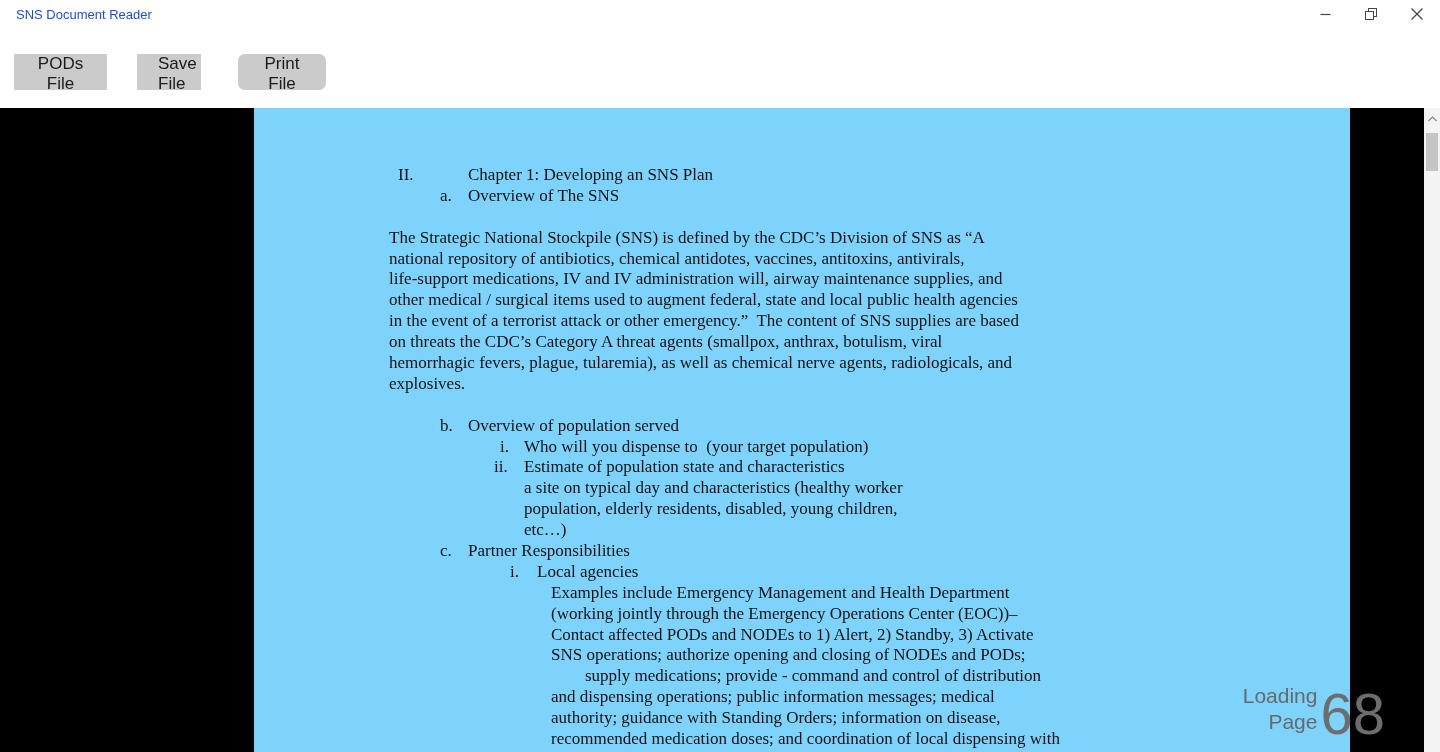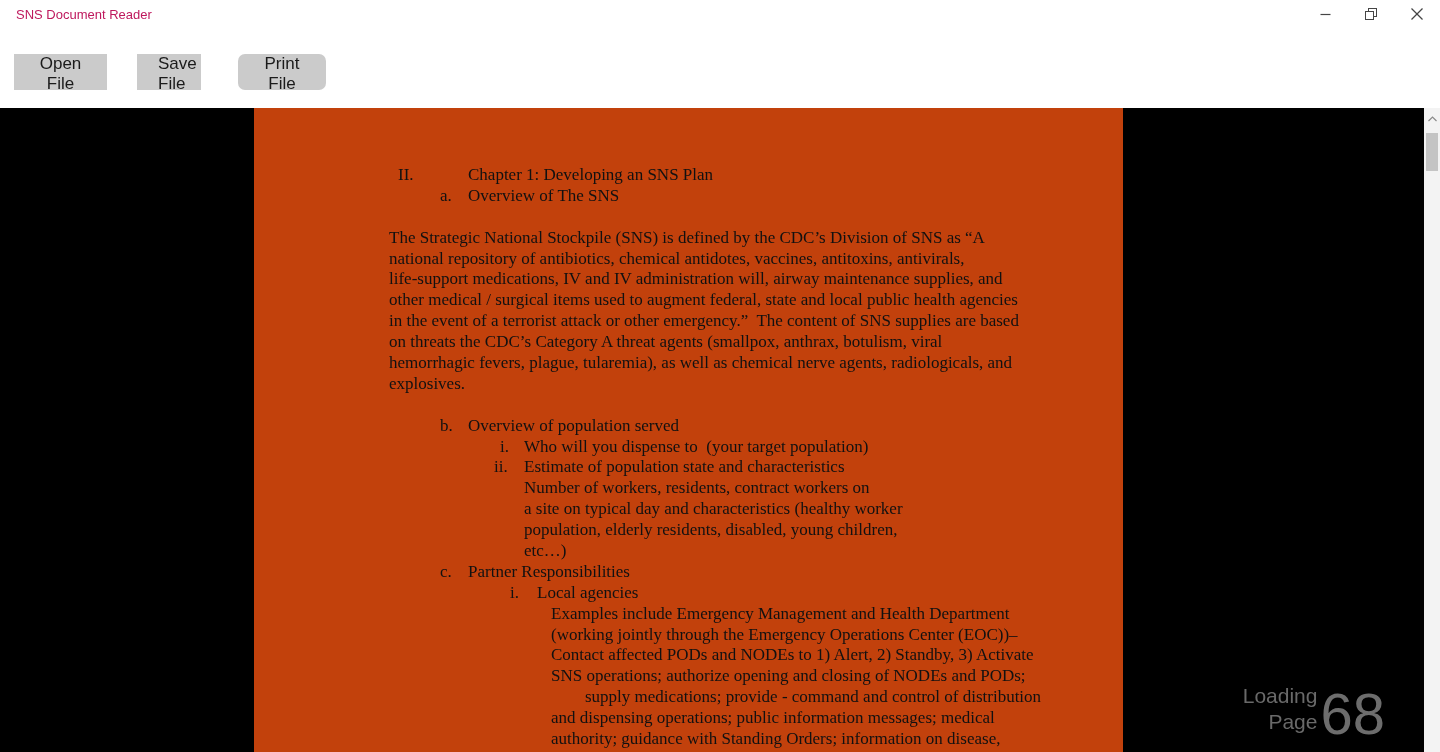--- a/index.html
+++ b/index.html
@@ -1,38 +1,38 @@
 <!DOCTYPE html>
 <html><head>
 <meta charset="utf-8">
 <style>
   * { margin:0; padding:0; box-sizing:border-box; }
   html,body { width:1440px; height:752px; overflow:hidden; background:#ffffff;
               font-family:"Liberation Sans", sans-serif; }
 
   
   .titlebar { position:absolute; top:0; left:0; width:1440px; height:30px; background:#ffffff; }
-  .window-title { position:absolute; left:16px; top:7px; font-size:13px; color:#be185d; }
+  .window-title { position:absolute; left:16px; top:7px; font-size:13px; color:#1d4ed8; }
   .win-controls { position:absolute; right:0; top:0; height:30px; display:flex; }
   .win-btn { width:46px; height:30px; display:flex; align-items:center; justify-content:center;
              background:transparent; border:none; cursor:default; }
 
   
   .toolbar { position:absolute; top:54px; left:14px; display:flex; }
   .tb-btn { height:36px; background:#cbcbcb; border:none; color:#1b1b1b;
             font-family:"Liberation Sans", sans-serif; font-size:17px; padding:0 21px; }
   .tb-btn.b1 { width:93px; }
   .tb-btn.b2 { width:64px; margin-left:30px; }
   .tb-btn.b3 { width:88px; margin-left:37px;border-radius:7px; }
 
   
   .viewer { position:absolute; top:108px; left:0; width:1424px; bottom:0;
             background:#000000; overflow:hidden; }
-  .page { position:absolute; left:254px; top:0; width:869px; height:644px;
-          background:#c2410c; overflow:hidden;text-decoration:underline; }
+  .page { position:absolute; left:254px; top:0; width:1096px; height:644px;
+          background:#7dd3fc; overflow:hidden;text-decoration:underline; }
   .page-content { padding-top:57px; font-family:"Liberation Serif", "DejaVu Serif", serif;
                   font-size:17px; color:#111111; }
   .doc-line { position:relative; height:20.9px; }
   .doc-seg { position:absolute; top:0; white-space:pre; }
 
   
   .loading { position:absolute; right:39px; bottom:13px; display:flex; align-items:center; }
   .loading-words { text-align:right; color:#696969; font-size:21px; line-height:26px; margin-right:3px; }
   .loading-number { color:#6d6d6d; font-size:58px; line-height:50px; font-weight:300;margin-top:11px; }
 
@@ -68,21 +68,21 @@
         <svg width="12" height="12" viewBox="0 0 12 12">
           <line x1="0.5" y1="0.5" x2="11.5" y2="11.5" stroke="#454545" stroke-width="1.2"></line>
           <line x1="11.5" y1="0.5" x2="0.5" y2="11.5" stroke="#454545" stroke-width="1.2"></line>
         </svg>
       </span>
     </button>
   </div>
 </div>
 
 <div class="toolbar">
-  <button class="tb-btn b1">Open File</button>
+  <button class="tb-btn b1">PODs File</button>
   <button class="tb-btn b2">Save File</button>
   <button class="tb-btn b3">Print File</button>
 </div>
 
 <div class="viewer">
   <div class="page">
     <div class="page-content">
         <div class="doc-line">
           <span class="doc-seg" style="left: 144px;">II.</span>
           <span class="doc-seg" style="left: 214px;">Chapter 1: Developing an SNS Plan</span>
@@ -121,23 +121,20 @@
           <span class="doc-seg" style="left: 186px;">b.</span>
           <span class="doc-seg" style="left: 214px;">Overview of population served</span>
         </div>
         <div class="doc-line">
           <span class="doc-seg" style="left: 246px;">i.</span>
           <span class="doc-seg" style="left: 270px;">Who will you dispense to  (your target population)</span>
         </div>
         <div class="doc-line">
           <span class="doc-seg" style="left: 240px;">ii.</span>
           <span class="doc-seg" style="left: 270px;">Estimate of population state and characteristics</span>
-        </div>
-        <div class="doc-line">
-          <span class="doc-seg" style="left: 270px;">Number of workers, residents, contract workers on</span>
         </div>
         <div class="doc-line">
           <span class="doc-seg" style="left: 270px;">a site on typical day and characteristics (healthy worker</span>
         </div>
         <div class="doc-line">
           <span class="doc-seg" style="left: 270px;">population, elderly residents, disabled, young children,</span>
         </div>
         <div class="doc-line">
           <span class="doc-seg" style="left: 270px;">etc…)</span>
         </div>

